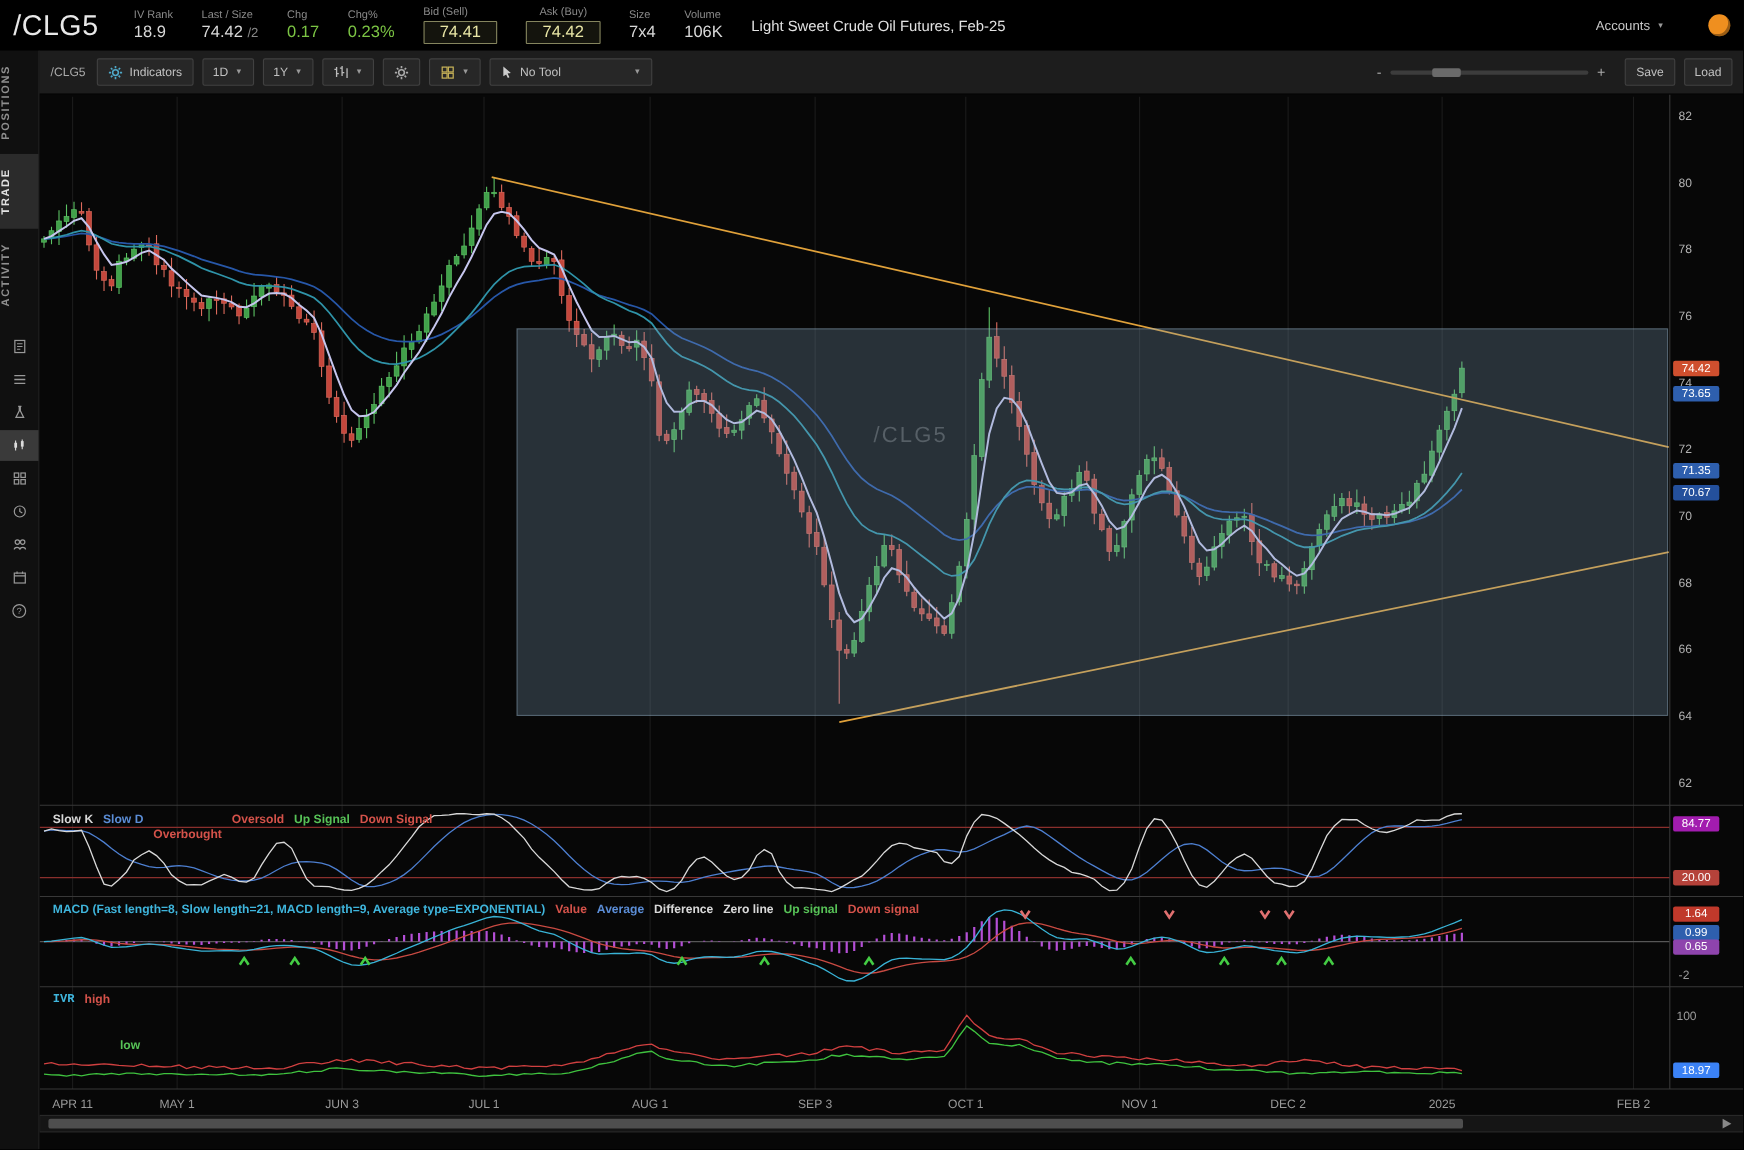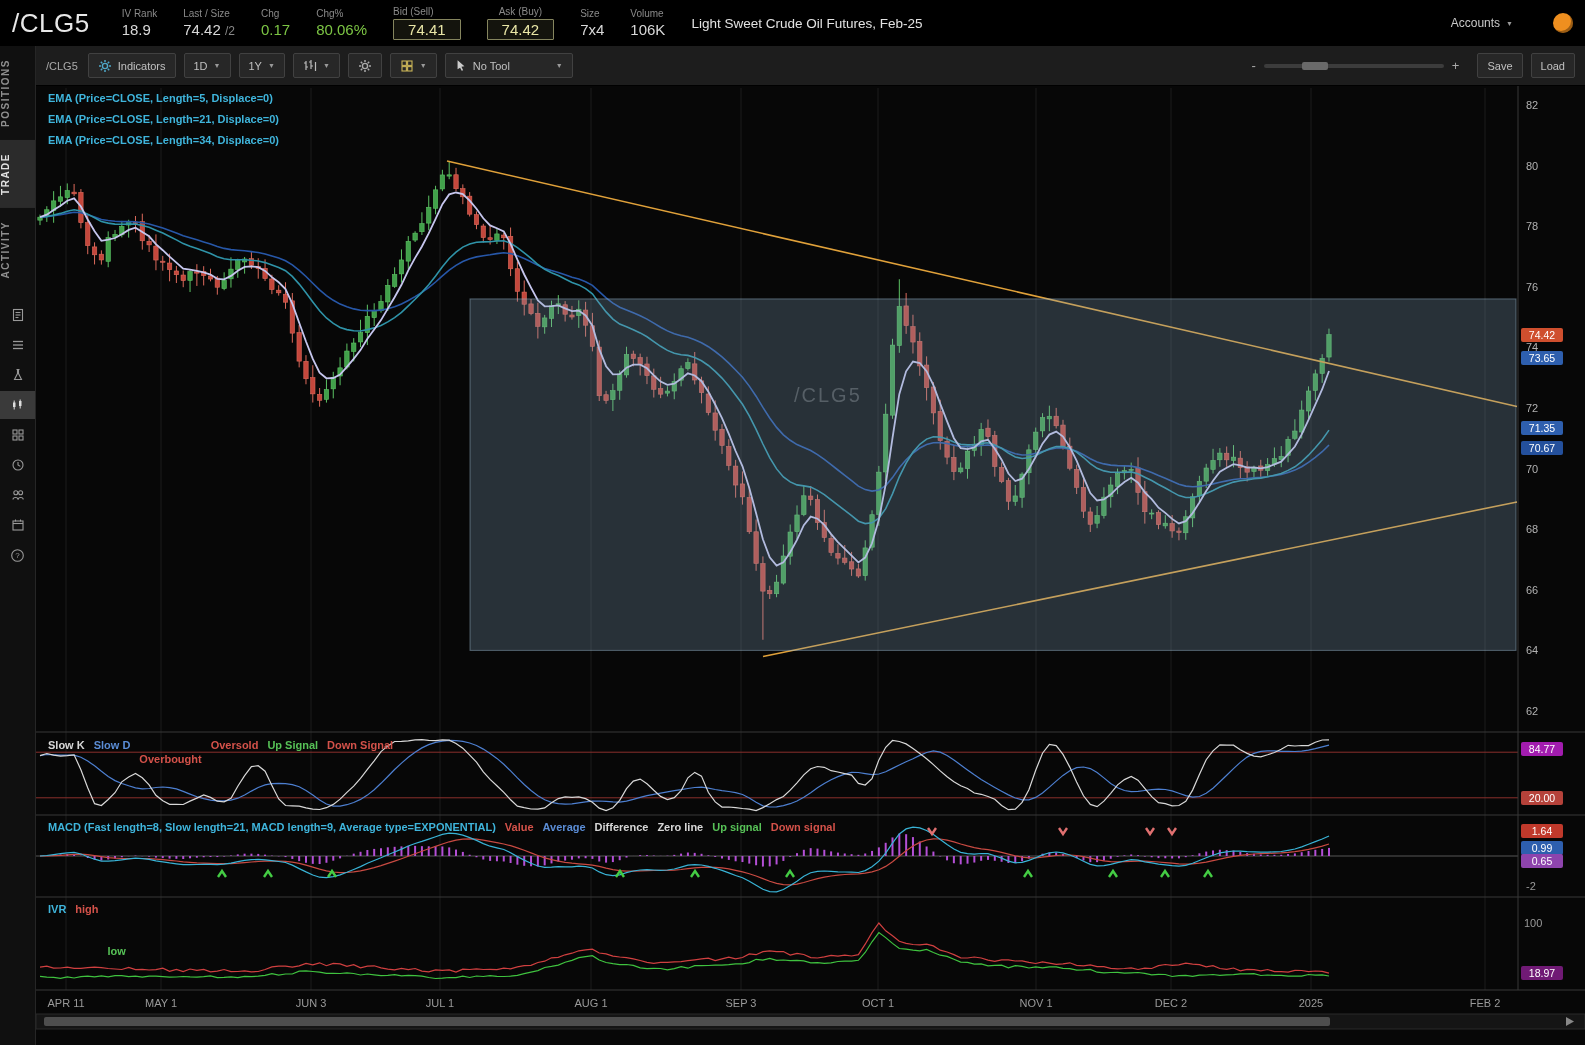--- a/index.html
+++ b/index.html
@@ -66,21 +66,21 @@
     <div class="hf">
       <div class="hl">Last / Size</div>
       <div class="hv"><span>74.42</span> <span class="sfx">/2</span></div>
     </div>
     <div class="hf">
       <div class="hl">Chg</div>
       <div class="hv green">0.17</div>
     </div>
     <div class="hf">
       <div class="hl">Chg%</div>
-      <div class="hv green">80.06%</div>
+      <div class="hv green">0.23%</div>
     </div>
     <div class="hf">
       <div class="hl" style="text-align:left">Bid (Sell)</div>
       <div class="qbox">
           <div class="hv">74.41</div>
         </div>
     </div>
     <div class="hf">
       <div class="hl" style="text-align:center">Ask (Buy)</div>
       <div class="qbox">
@@ -248,21 +248,21 @@
         <svg width="14" height="14" viewBox="0 0 14 14">
             <g fill="none" stroke="#c9b458" stroke-width="1.1">
               <rect x="2" y="2" width="4.4" height="4.4"></rect>
               <rect x="7.6" y="2" width="4.4" height="4.4"></rect>
               <rect x="2" y="7.6" width="4.4" height="4.4"></rect>
               <rect x="7.6" y="7.6" width="4.4" height="4.4"></rect>
             </g>
           </svg>
         <span class="caret">▼</span>
       </div>
-      <div class="tbtn" style="width:128px;justify-content:space-between">
+      <div class="tbtn" style="width:148px;justify-content:space-between">
         <span style="display:flex;align-items:center;gap:6px">
           <svg width="12" height="13" viewBox="0 0 14 14">
               <path d="M3,1 L11,8 L7.5,8.5 L9.5,12.5 L7.8,13.2 L6,9.5 L3,11.5 Z" fill="#ccc"></path>
             </svg>
           <span>No Tool</span>
         </span>
         <span class="caret">▼</span>
       </div>
       <div class="spacer"></div>
       <div class="zoomwrap">
@@ -944,56 +944,51 @@
             <text x="1000" y="921">NOV 1</text>
             <text x="1135" y="921">DEC 2</text>
             <text x="1275" y="921">2025</text>
             <text x="1449" y="921">FEB 2</text>
           </g>
           <rect x="0" y="928" width="1549" height="15" fill="#151515" stroke="#2a2a2a" stroke-width="1"></rect>
           <rect x="8" y="931" width="1286" height="9" rx="2" fill="#4e4e4e"></rect>
           <path d="M1530,931 L1530,940 L1538,935.5 Z" fill="#888"></path>
         </svg>
 
-      <div id="ema-labels">
-        <div class="ema-line">EMA (Price=CLOSE, Length=5, Displace=0)</div>
-        <div class="ema-line">EMA (Price=CLOSE, Length=21, Displace=0)</div>
-        <div class="ema-line">EMA (Price=CLOSE, Length=34, Displace=0)</div>
-      </div>
 
       <div class="legend" id="stoch-legend">
           <span style="color: rgb(216, 216, 216);">Slow K</span>
           <span style="color: rgb(91, 141, 214);">Slow D</span>
           <span style="color: rgb(212, 82, 74); margin-top: 14px;">Overbought</span>
           <span style="color: rgb(212, 82, 74);">Oversold</span>
           <span style="color: rgb(87, 194, 87);">Up Signal</span>
           <span style="color: rgb(212, 82, 74);">Down Signal</span>
         </div>
       <div class="legend" id="macd-legend">
           <span style="color: rgb(63, 181, 220);">MACD (Fast length=8, Slow length=21, MACD length=9, Average type=EXPONENTIAL)</span>
           <span style="color: rgb(212, 82, 74);">Value</span>
           <span style="color: rgb(91, 141, 214);">Average</span>
           <span style="color: rgb(216, 216, 216);">Difference</span>
           <span style="color: rgb(216, 216, 216);">Zero line</span>
           <span style="color: rgb(87, 194, 87);">Up signal</span>
           <span style="color: rgb(212, 82, 74);">Down signal</span>
         </div>
       <div class="legend" id="ivr-legend">
-          <span style="color: rgb(63, 181, 220);">IVR</span>
+          <span style="color: rgb(63, 181, 220); font-family: Liberation Mono, monospace;">IVR</span>
           <span style="color: rgb(212, 82, 74);">high</span>
           <span style="color: rgb(87, 194, 87); margin-top: 42px;">low</span>
         </div>
 
       <div id="badges">
           <div class="axis-badge" style="background: rgb(207, 79, 46); top: 241.674px;">74.42</div>
           <div class="axis-badge" style="background: rgb(46, 95, 174); top: 265.005px;">73.65</div>
           <div class="axis-badge" style="background: rgb(46, 95, 174); top: 334.695px;">71.35</div>
           <div class="axis-badge" style="background: rgb(36, 80, 156); top: 355.299px;">70.67</div>
           <div class="axis-badge" style="background: #a21caf; top: 655.575px;">84.77</div>
           <div class="axis-badge" style="background: rgb(181, 66, 58); top: 704.8px;">20.00</div>
           <div class="axis-badge" style="background: rgb(192, 57, 43); top: 738.4px;">1.64</div>
           <div class="axis-badge" style="background: rgb(46, 95, 174); top: 754.75px;">0.99</div>
           <div class="axis-badge" style="background: rgb(142, 68, 173); top: 768.25px;">0.65</div>
-          <div class="axis-badge" style="background: #701a75; top: 880.22px;">18.97</div>
+          <div class="axis-badge" style="background: #3b82f6; top: 880.22px;">18.97</div>
         </div>
     </div>
   </div>
 </div>
 
 </body></html>

